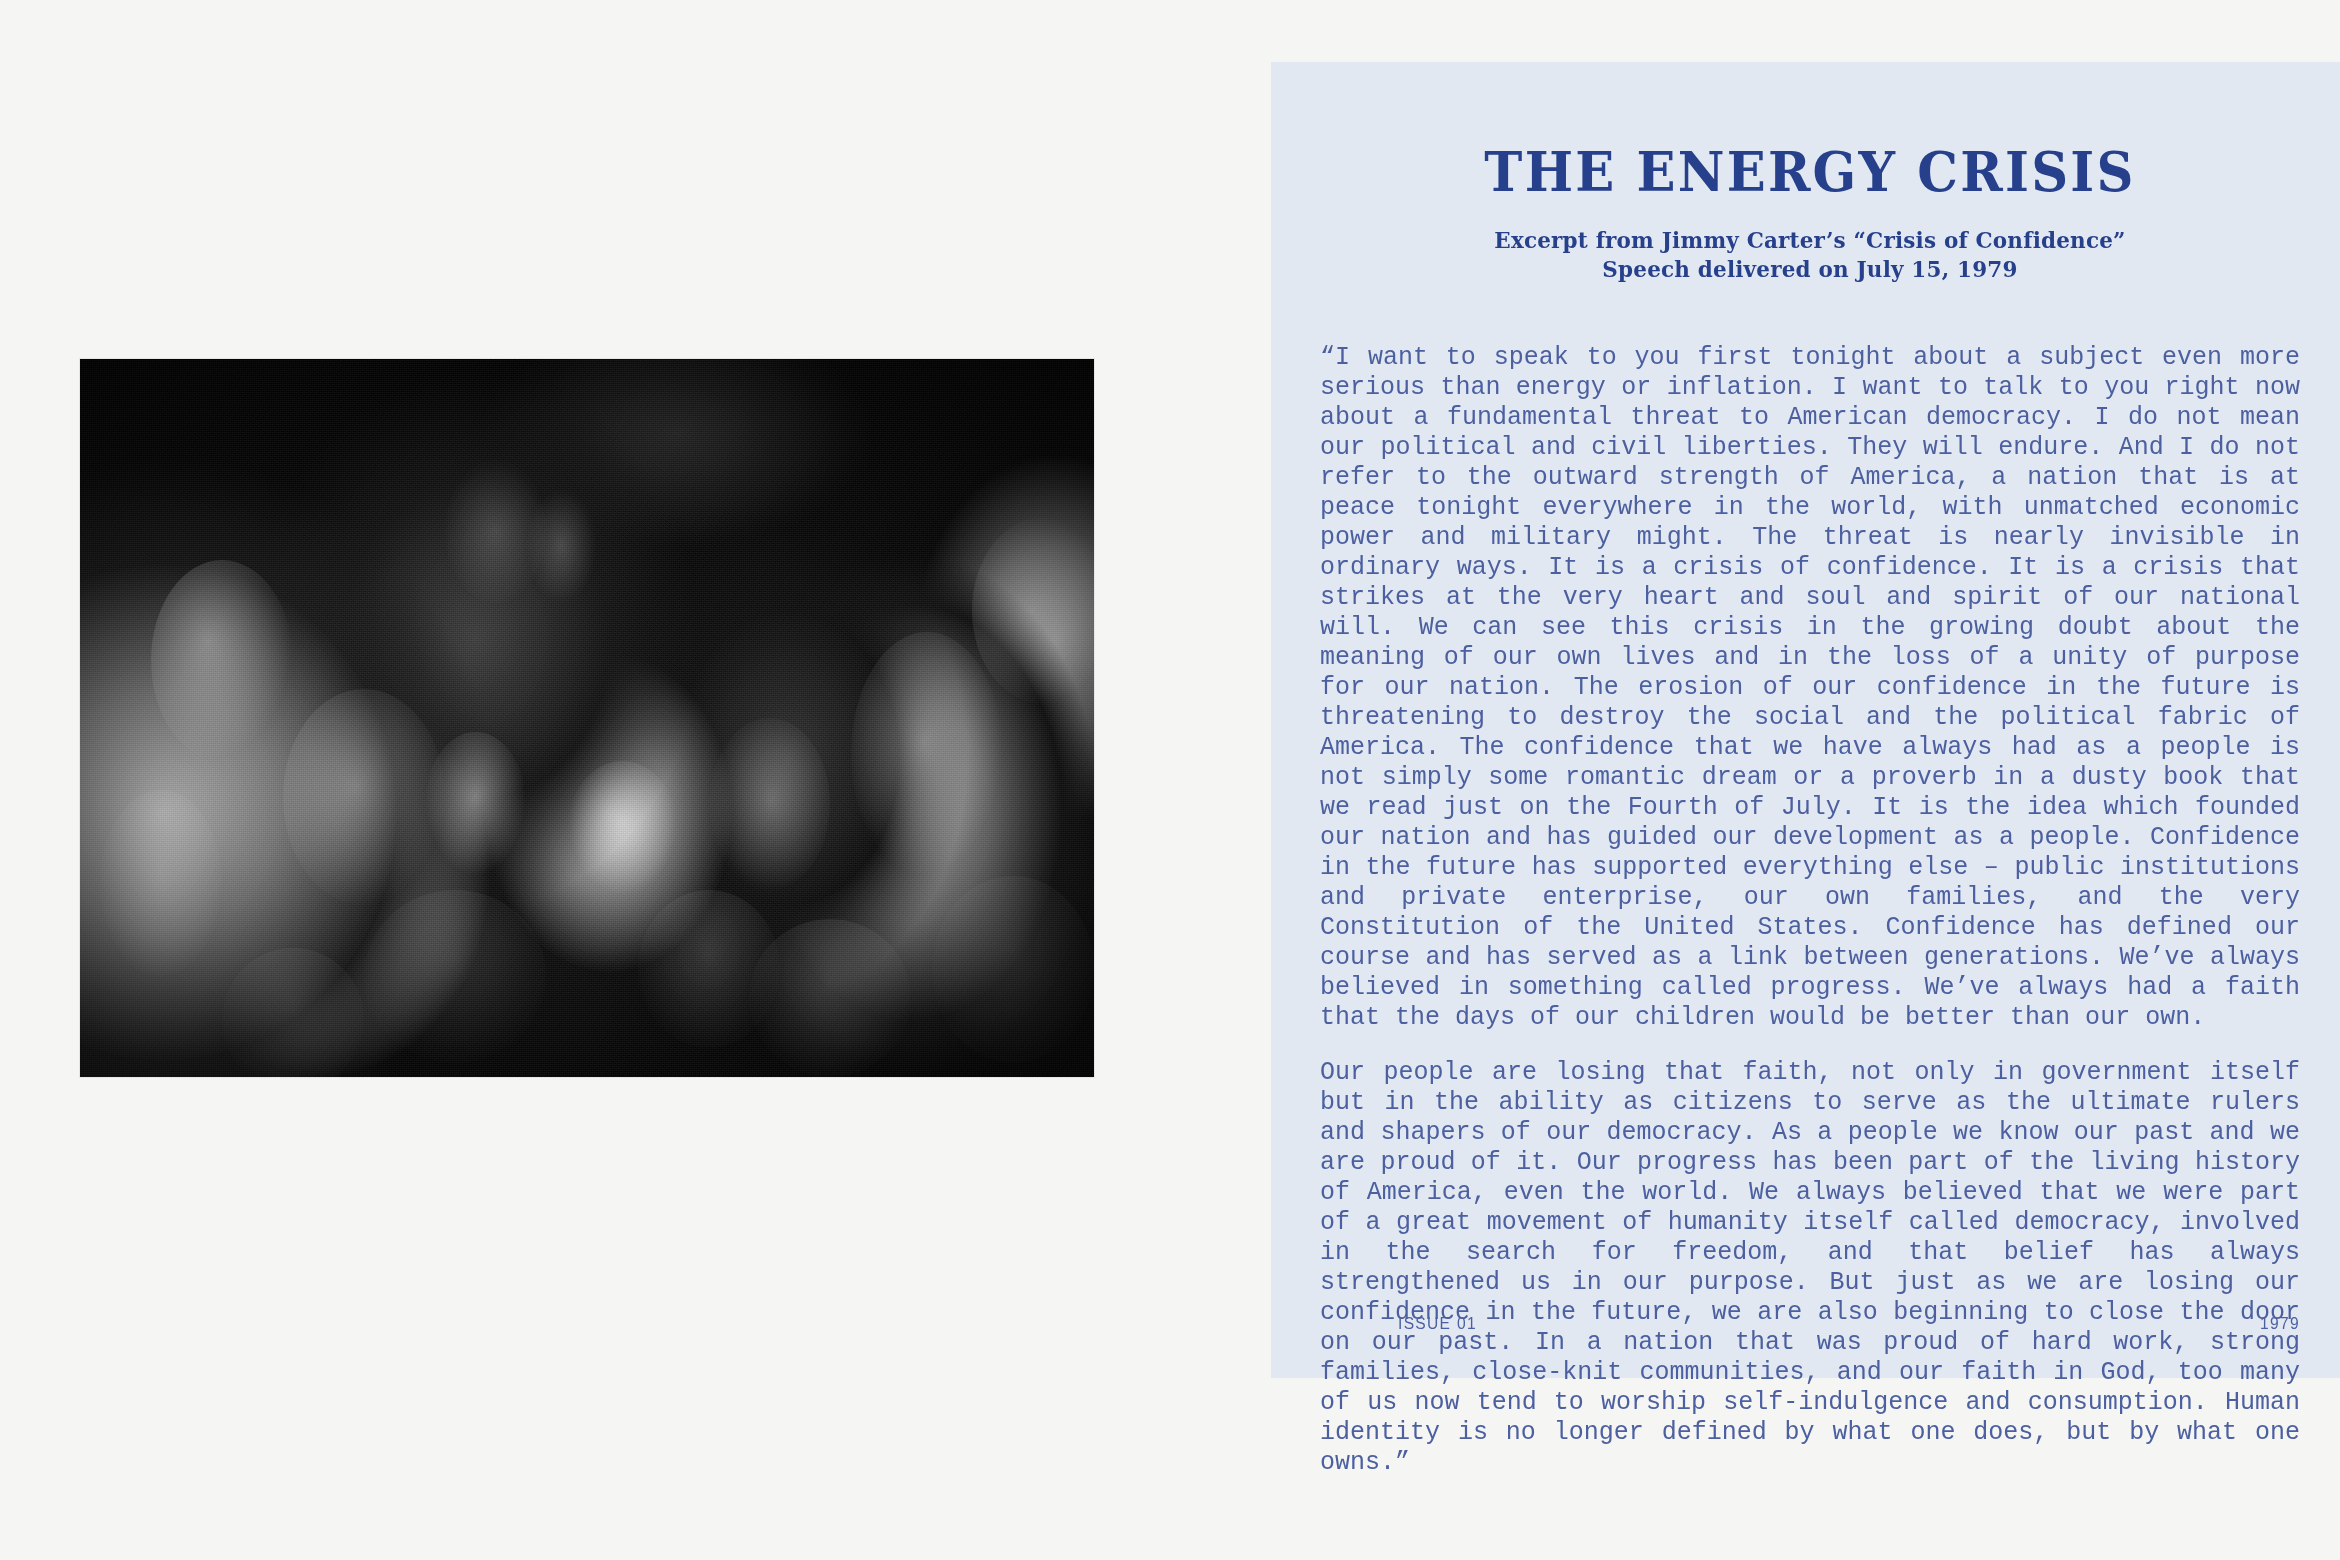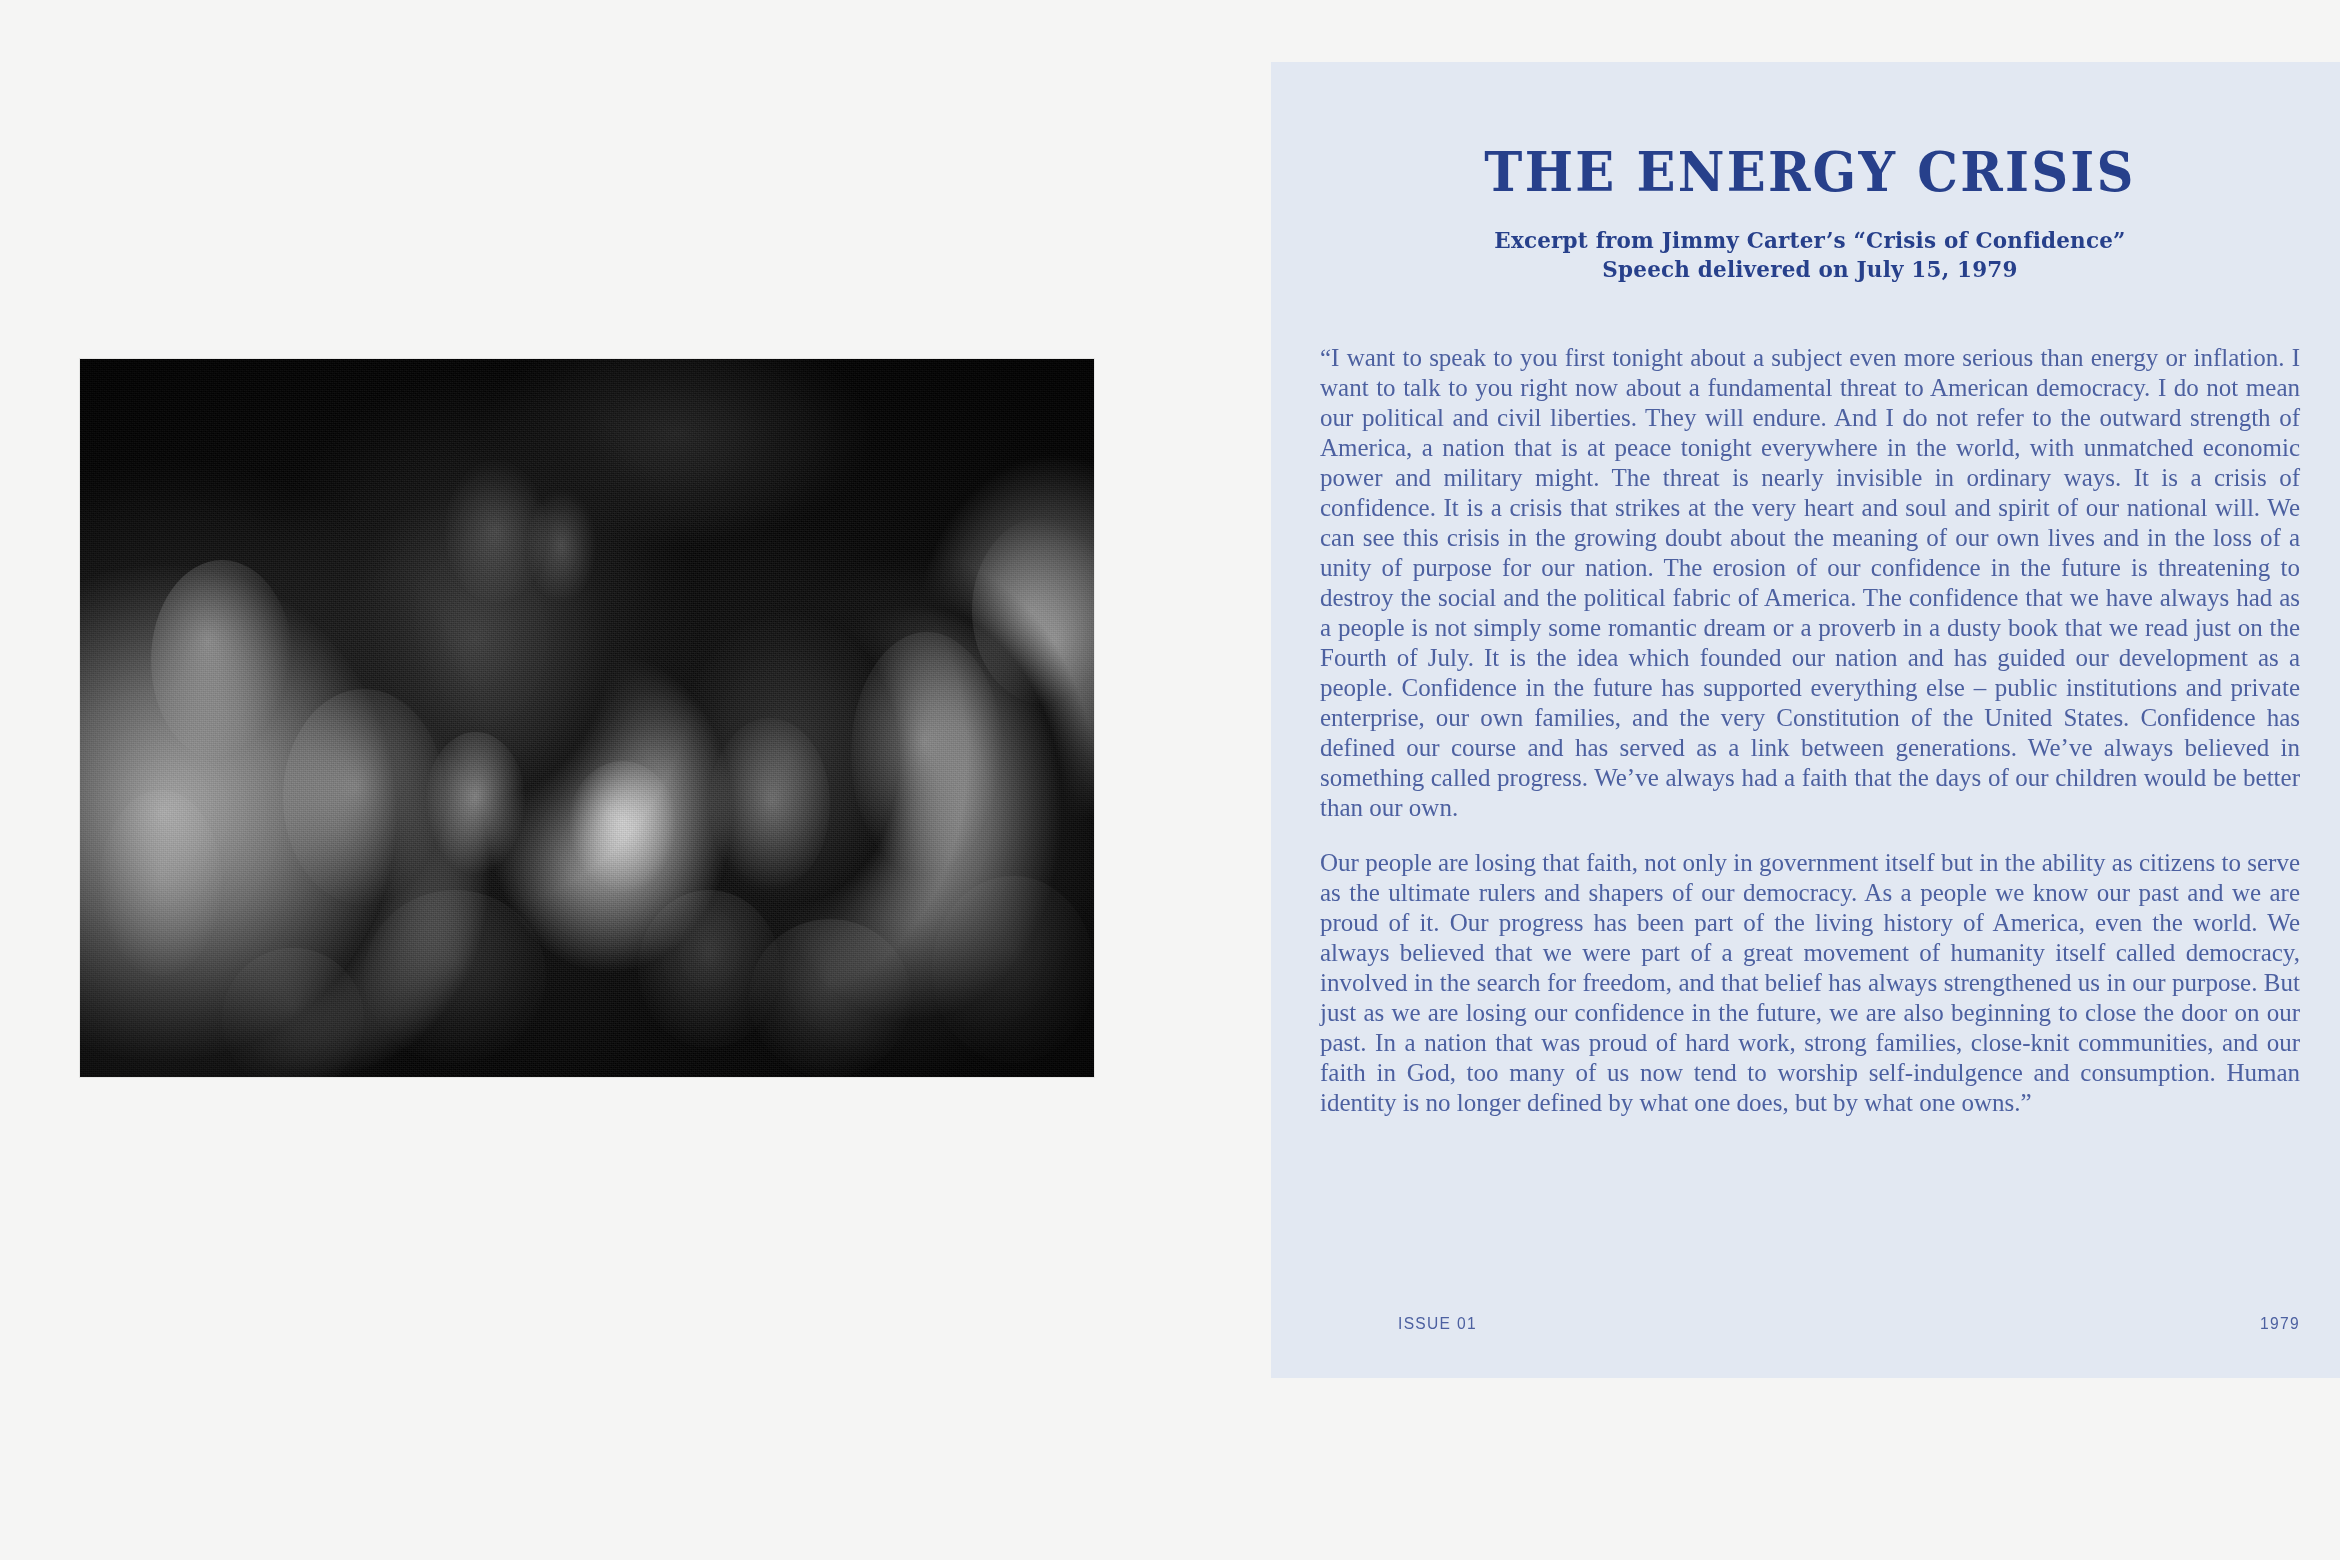--- a/index.html
+++ b/index.html
@@ -120,21 +120,21 @@
   }
   #article-subtitle .sub-line { display: block; }
 
   #article-body {
     padding-top: 59px;
   }
   .body-para {
     margin: 0 0 25px 0;
     text-align: justify;
     text-justify: inter-word;
-    font-family: Liberation Serif, serif;
+    font-family: Liberation Mono, monospace;
     font-size: 25px;
     line-height: 30px;
     color: #4c60a0;
     hyphens: none;
   }
   .body-para:last-child { margin-bottom: 3px; }
 
   #article-footer {
     position: absolute;
     left: 49px;

